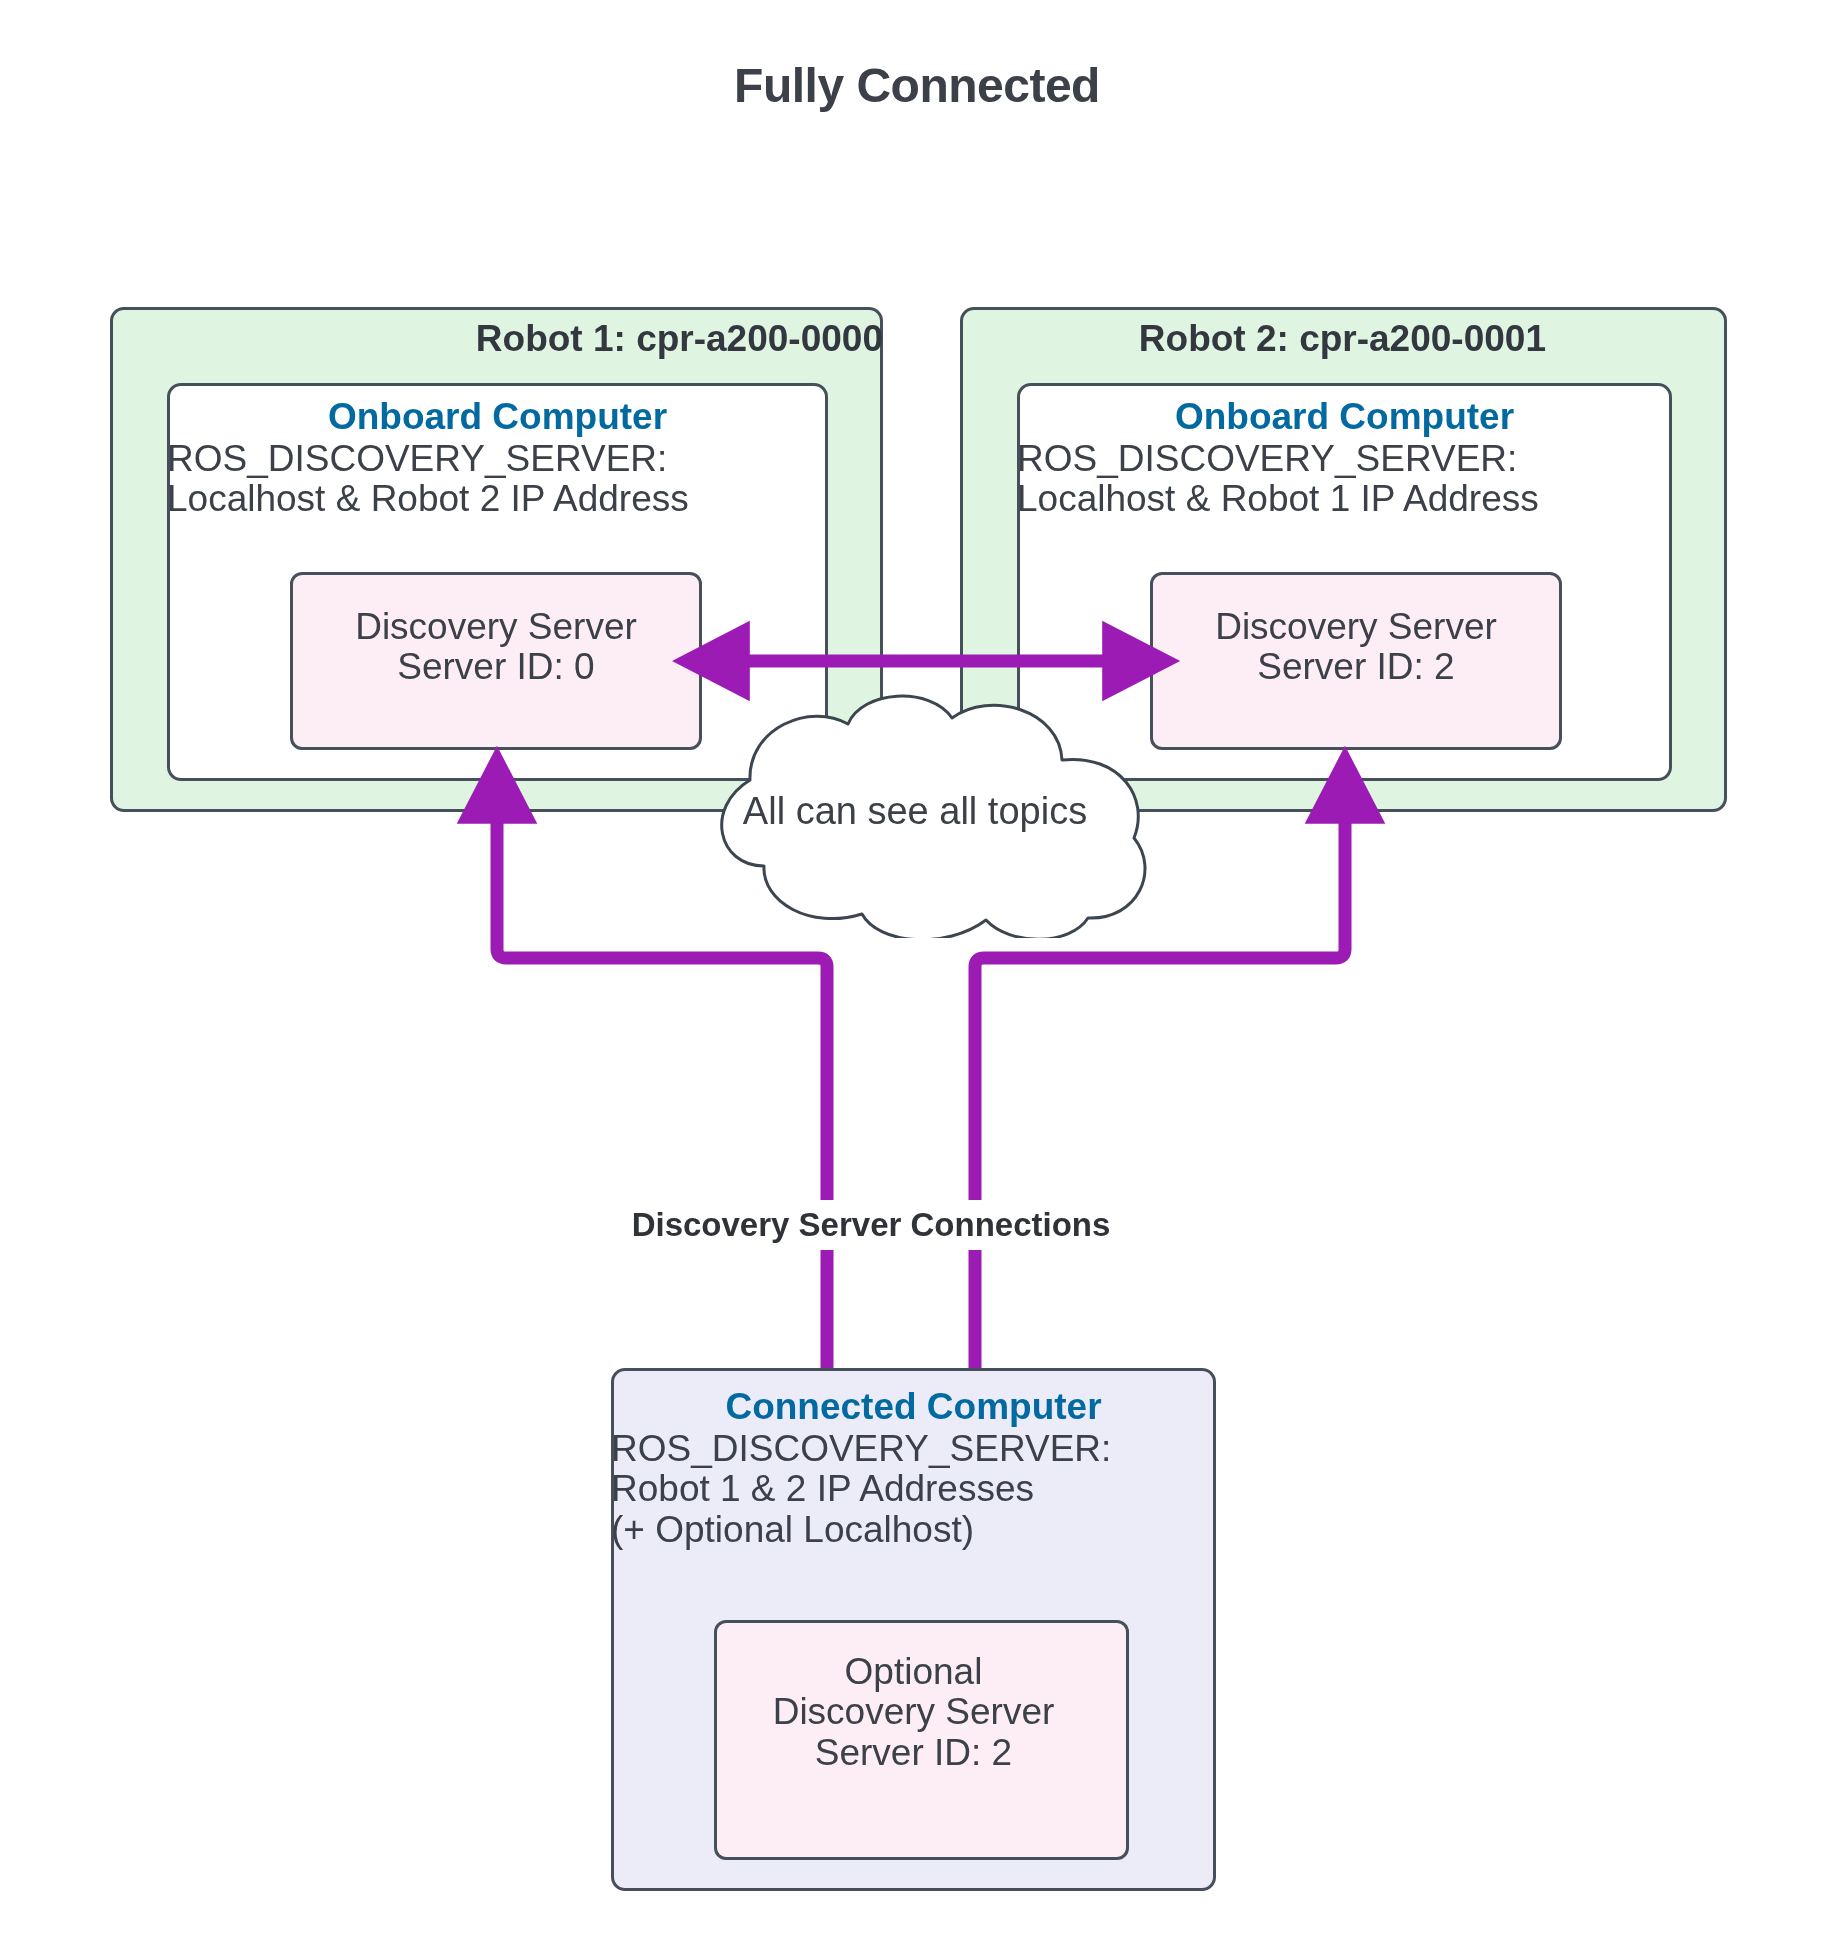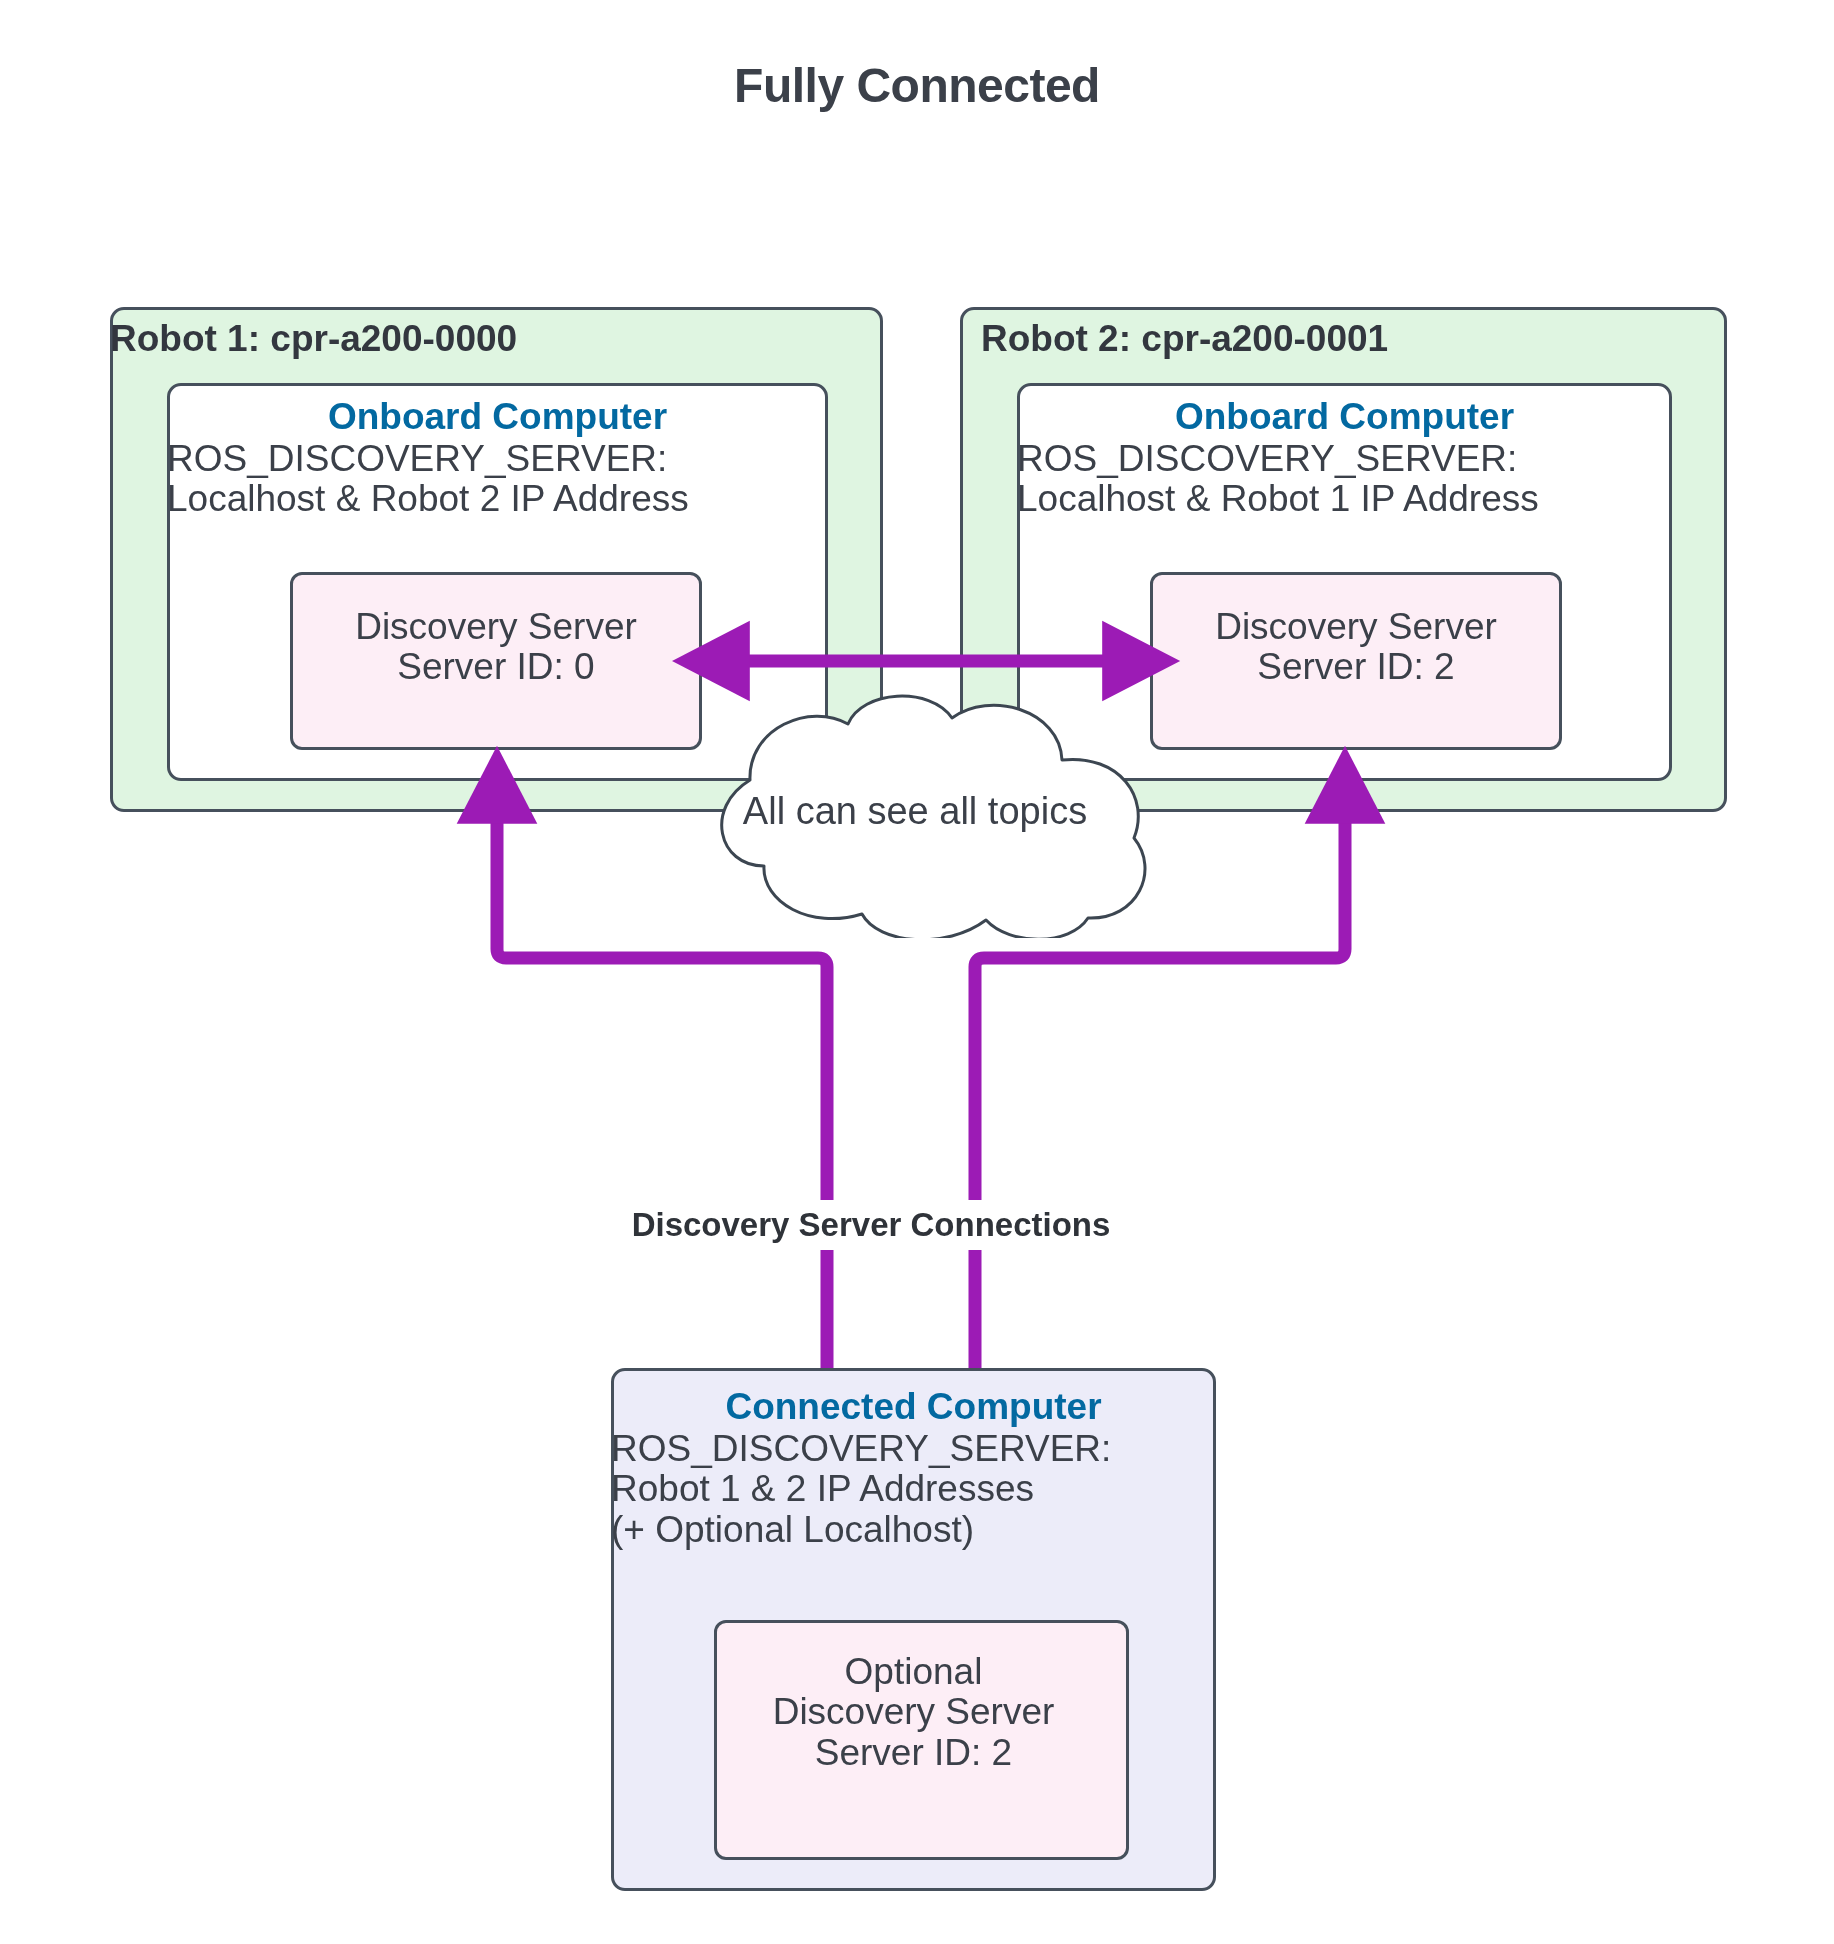--- a/index.html
+++ b/index.html
@@ -56,21 +56,21 @@
 
   .ds-box {
     background: #fdeef6;
     border-radius: 12px;
   }
 
   
   .group-title {
     position: absolute;
     width: 100%;
-    text-align: left;
+    text-align: right;
     font-size: 37px;
     font-weight: bold;
     color: #33373f;
     white-space: nowrap;
   }
 
   .box-heading {
     text-align: center;
     font-size: 37px;
     font-weight: bold;
@@ -164,21 +164,21 @@
     <div class="box-line">Localhost &amp; Robot 2 IP Address</div>
   </div>
 
   <div class="boxshape ds-box" style="left:290px; top:572px; width:412px; height:178px;"></div>
   <div class="ds-text" style="left:290px; top:607px; width:412px;">
     <div>Discovery Server</div>
     <div>Server ID: 0</div>
   </div>
 
   <div class="boxshape robot-group" style="left:960px; top:307px; width:767px; height:505px;"></div>
-  <div class="group-title" style="left:981px; top:318px; width:622px;">Robot 2: cpr-a200-0001</div>
+  <div class="group-title" style="left:924px; top:318px; width:622px;">Robot 2: cpr-a200-0001</div>
 
   <div class="boxshape onboard-box" style="left:1017px; top:383px; width:655px; height:398px;"></div>
   <div class="onboard-text-stack" style="left:1017px; top:396px; width:655px;">
     <div class="box-heading">Onboard Computer</div>
     <div class="box-line">ROS_DISCOVERY_SERVER:</div>
     <div class="box-line">Localhost &amp; Robot 1 IP Address</div>
   </div>
 
   <div class="boxshape ds-box" style="left:1150px; top:572px; width:412px; height:178px;"></div>
   <div class="ds-text" style="left:1150px; top:607px; width:412px;">

